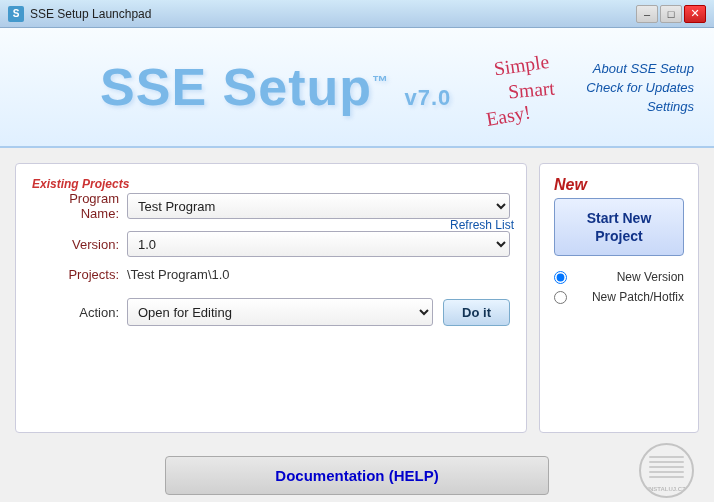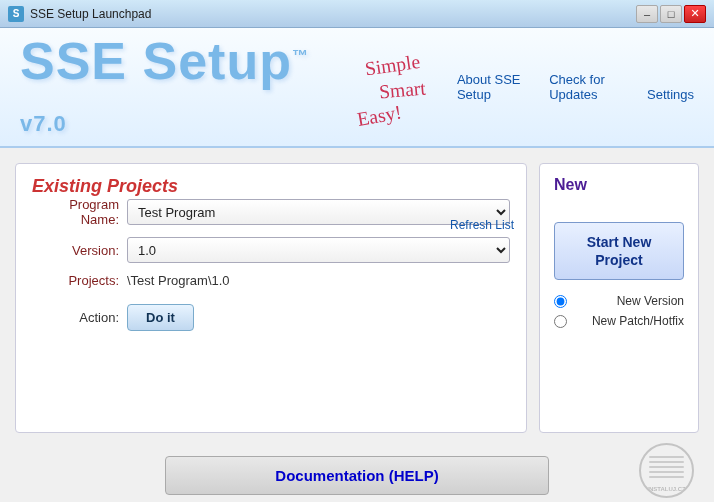--- a/index.html
+++ b/index.html
@@ -98,23 +98,24 @@
       align-items: flex-start;
       margin-left: 5px;
     }
     .tagline-svg {
       width: 120px;
       height: 80px;
     }
 
     .nav-links {
       display: flex;
-      flex-direction: row;
+      flex-direction: column;
       align-items: flex-end;
       gap: 4px;
+      font-style: italic;
     }
     .nav-link {
       color: #1155aa;
       text-decoration: none;
       font-size: 13px;
       cursor: pointer;
     }
 
     
     .main-content {
@@ -128,21 +129,21 @@
     .existing-projects {
       flex: 1;
       border: 1px solid #ccd;
       border-radius: 4px;
       background: white;
       padding: 12px 16px;
       position: relative;
     }
     .panel-title-italic {
       font-style: italic;
-      font-size: 18px;
+      font-size: 12px;
       color: #cc3333;
       font-weight: bold;
       margin-bottom: 13px;
     }
     .refresh-link {
       position: absolute;
       top: 12px;
       right: 12px;
       color: #1155aa;
       text-decoration: none;
@@ -223,24 +224,25 @@
 
     
     .new-panel {
       width: 160px;
       border: 1px solid #ccd;
       border-radius: 4px;
       background: white;
       padding: 12px 14px;
     }
     .new-panel-title {
+      font-style: italic;
       font-size: 16px;
-      color: #4c1d95;
-      font-weight: bold;
-      margin-bottom: 28px;
+      color: #b91c1c;
+      font-weight: bold;
+      margin-bottom: 4px;
     }
     .start-new-btn {
       width: 100%;
       padding: 10px 8px;
       background: linear-gradient(to bottom, #e8f0ff, #c8d8f8);
       border: 1px solid #7a99cc;
       border-radius: 4px;
       color: #113388;
       font-size: 14px;
       font-weight: bold;
@@ -403,20 +405,25 @@
     
     <div class="form-row">
       <span class="form-label">Projects:</span>
       <span class="location-text">\Test Program\1.0</span>
     </div>
 
     
     <div class="action-row">
       <span class="action-label">Action:</span>
       <div class="action-select-wrap">
+        <select class="action-select">
+          <option>Open for Editing</option>
+          <option>Build Installer</option>
+          <option>Delete Project</option>
+        </select>
         <button class="do-it-btn">Do it</button>
       </div>
     </div>
   </div>
 
   <div class="new-panel">
     <div class="new-panel-title">New</div>
     <button class="start-new-btn">
       <span>Start New<br>Project</span>
     </button>

